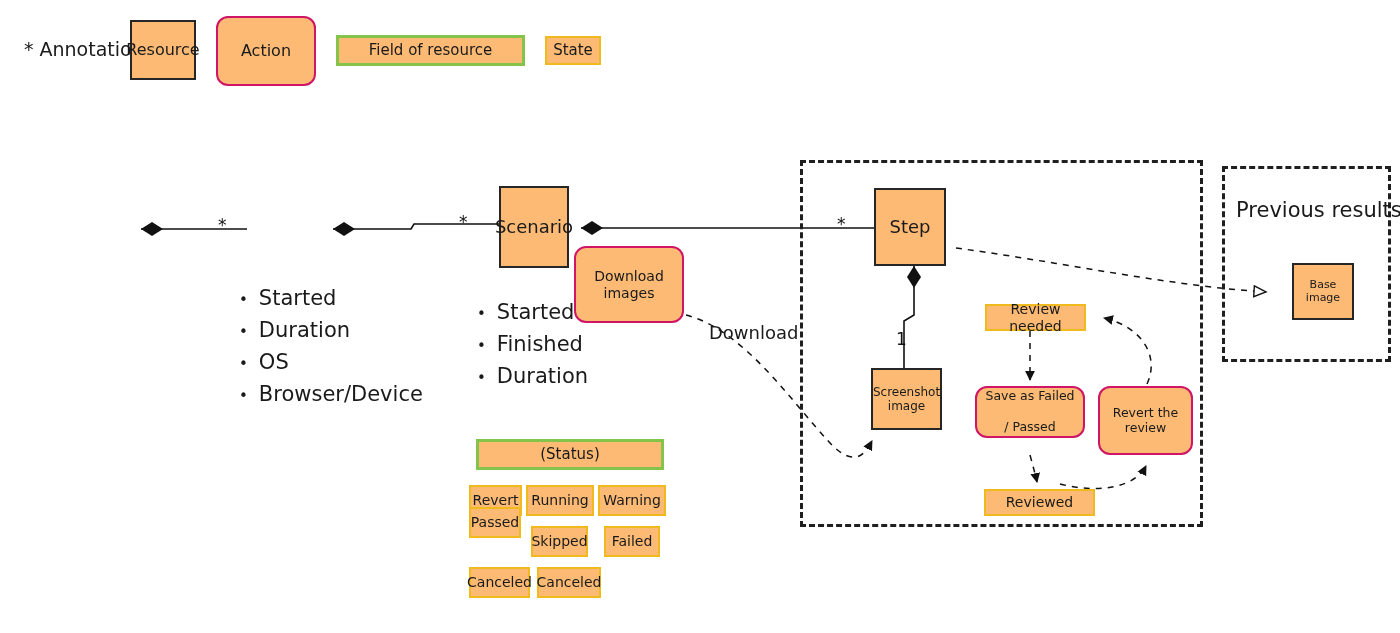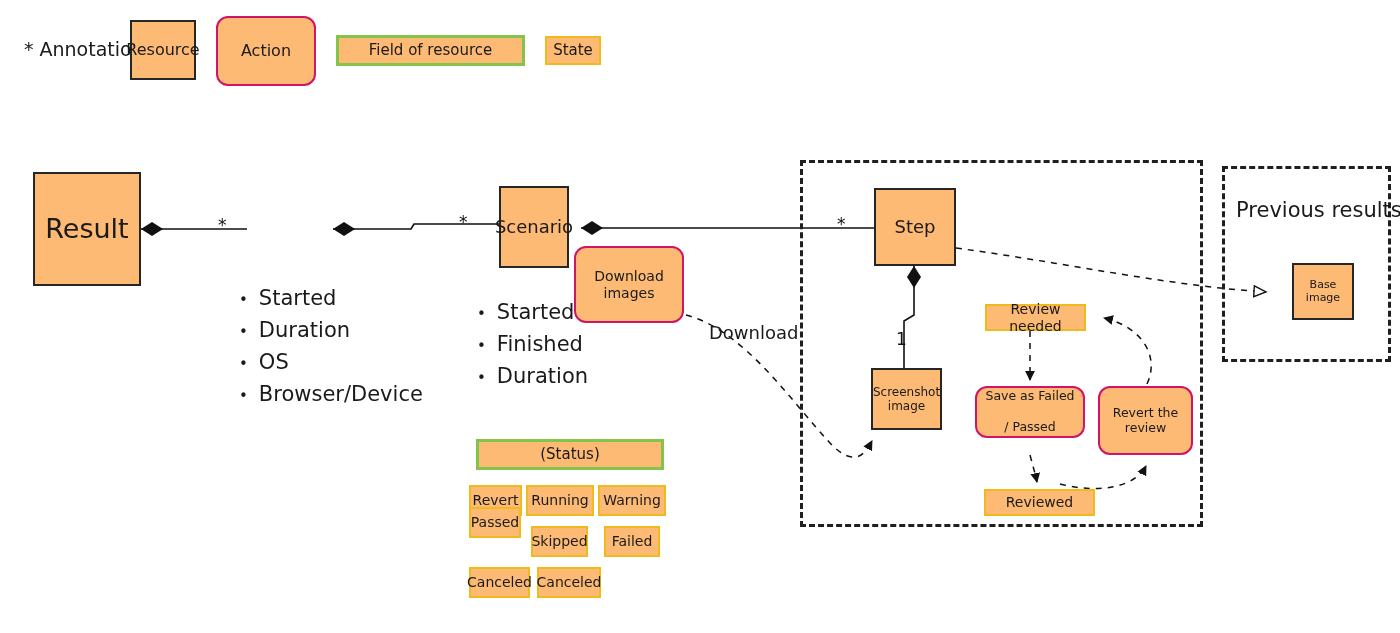--- a/index.html
+++ b/index.html
@@ -132,23 +132,20 @@
 
   <div class="node state" style="left:545px;top:36px;width:56px;height:29px;font-size:15px;">
     <span class="lbl">State</span>
   </div>
 
   <div class="group" style="left:800px;top:160px;width:403px;height:367px;"></div>
 
   <div class="group" style="left:1222px;top:166px;width:169px;height:196px;"></div>
   <div class="group-title" style="left:1236px;top:198px;">Previous results</div>
 
-  <div class="node resource" style="left:33px;top:172px;width:108px;height:114px;font-size:27px;">
-    <span class="lbl">Result</span>
-  </div>
   <div class="mult" style="left:218px;top:215px;">*</div>
 
   <div class="mult" style="left:459px;top:212px;">*</div>
 
   <div class="bullets" style="left:239px;top:286px;">
     <div class="bitem">
         <span class="bdot">•</span>
         <span>Started</span>
       </div>
     <div class="bitem">
@@ -185,21 +182,21 @@
       </div>
   </div>
 
   <div class="node action" style="left:574px;top:246px;width:110px;height:77px;font-size:14px;flex-direction:column;">
     <span class="lbl">Download</span>
     <span class="lbl">images</span>
   </div>
 
   <div class="ftext" style="left:709px;top:322px;font-size:18px;">Download</div>
 
-  <div class="node resource" style="left:874px;top:188px;width:82px;height:78px;font-size:18px;">
+  <div class="node resource" style="left:874px;top:188px;width:72px;height:78px;font-size:18px;">
     <span class="lbl">Step</span>
   </div>
 
   <div class="mult" style="left:896px;top:329px;">1</div>
 
   <div class="node resource" style="left:871px;top:368px;width:71px;height:62px;font-size:12px;flex-direction:column;">
     <span class="lbl">Screenshot</span>
     <span class="lbl">image</span>
   </div>
 

